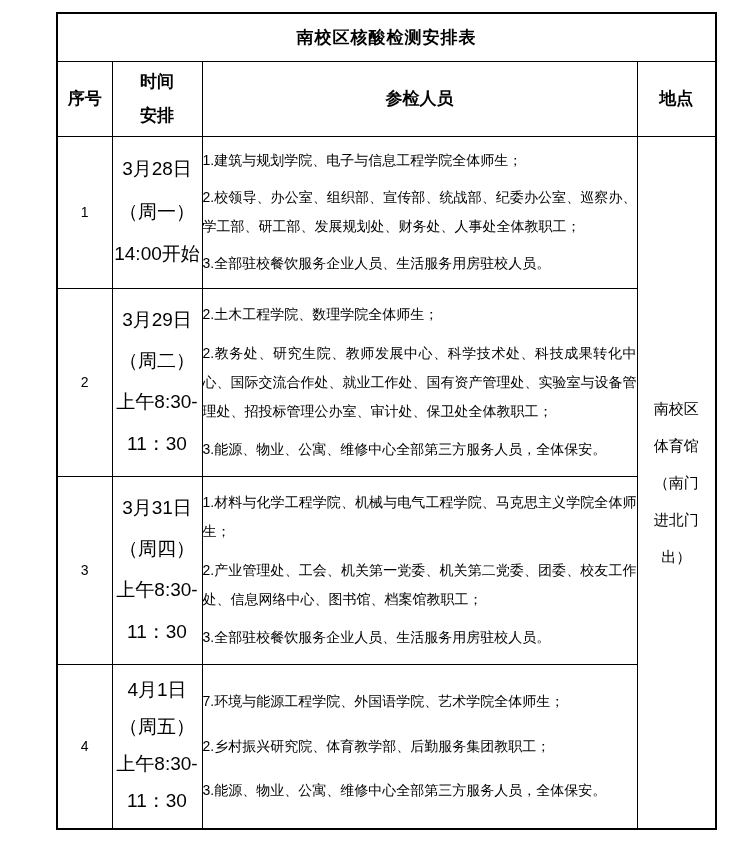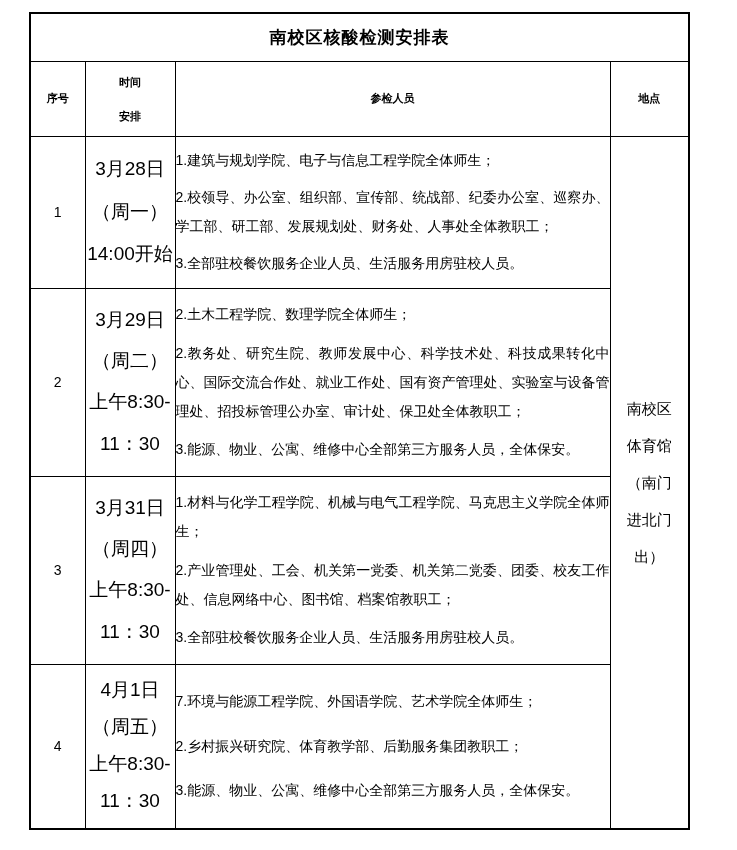--- a/index.html
+++ b/index.html
@@ -13,21 +13,21 @@
   }
   .sheet {
     position: relative;
     width: 737px;
     height: 850px;
     background: #ffffff;
     overflow: hidden;
   }
   table.schedule {
     position: absolute;
-    left: 29px;
+    left: 56px;
     top: 12px;
     width: 659px;
     border-collapse: collapse;
     table-layout: fixed;
     border: 2px solid #000000;
   }
   table.schedule td, table.schedule th {
     border: 1.5px solid #000000;
     padding: 0;
     vertical-align: middle;
@@ -48,21 +48,21 @@
 
   .title-cell {
     text-align: center;
     font-weight: bold;
     font-size: 17px;
     letter-spacing: 1px;
   }
   th.head-cell {
     text-align: center;
     font-weight: bold;
-    font-size: 11px;
+    font-size: 17px;
   }
   .head-time-line { line-height: 34px; }
 
   .index-cell {
     text-align: center;
     font-size: 14px;
   }
 
   .time-wrap {
     display: flex;

